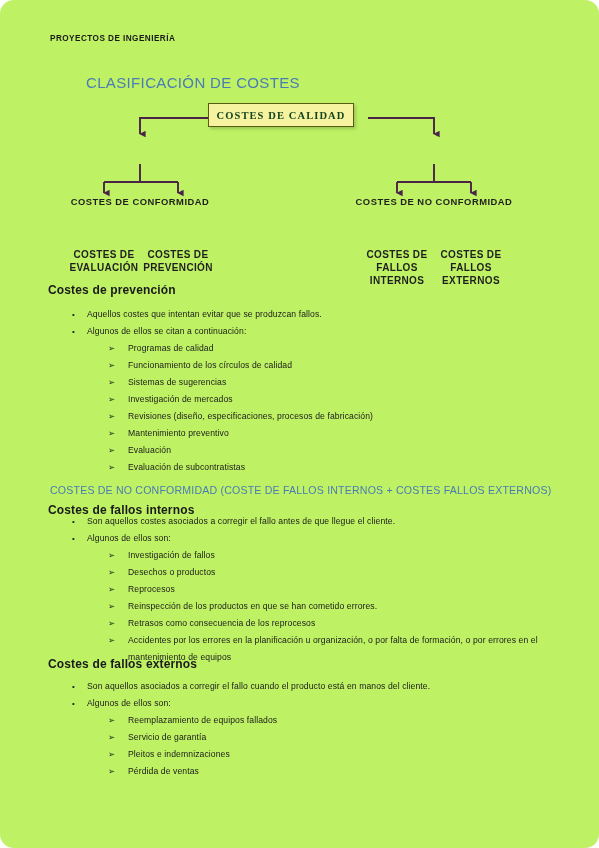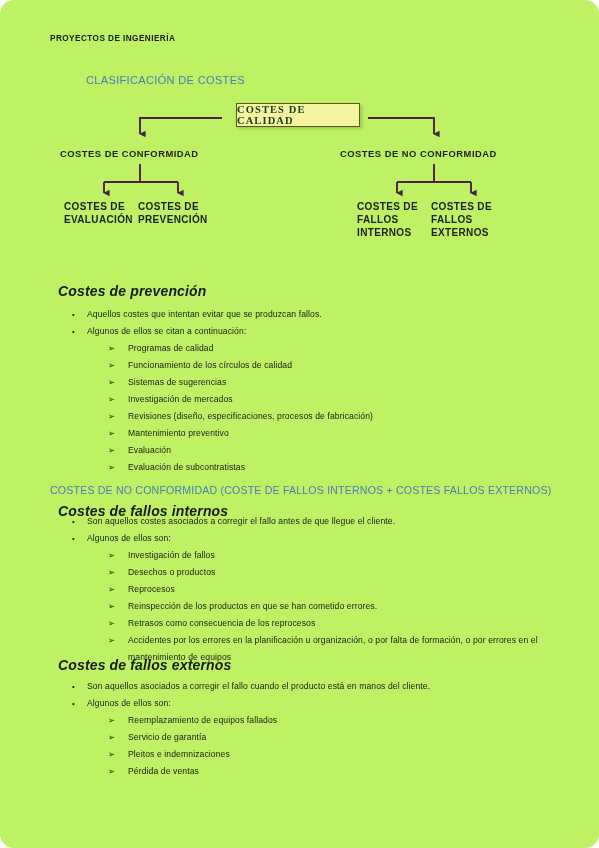--- a/index.html
+++ b/index.html
@@ -36,21 +36,21 @@
     letter-spacing: 0.45px;
     color: #1a1a1a;
     white-space: nowrap;
   }
 
   
   .diagram-title {
     position: absolute;
     left: 86px;
     top: 74px;
-    font-size: 11px;
+    font-size: 15px;
     color: #4b7bb5;
     letter-spacing: 0.35px;
     white-space: nowrap;
   }
 
   
   .diagram {
     position: absolute;
     left: 0;
     top: 96px;
@@ -58,25 +58,26 @@
     height: 150px;
   }
   .diagram svg {
     position: absolute;
     left: 0;
     top: 0;
     display: block;
   }
   .node-label {
     position: absolute;
-    text-align: left;
+    text-align: center;
     font-weight: bold;
     color: #1f1f1f;
     letter-spacing: 0.35px;
     line-height: 1.18;
+    margin-top: 48px;
   }
   .lvl1 {
     font-size: 9.4px;
     letter-spacing: 0.5px;
   }
   .lvl2 {
     font-size: 10px;
     letter-spacing: 0.35px;
     line-height: 1.3;
   }
@@ -100,27 +101,26 @@
   .section-heading {
     position: absolute;
     left: 50px;
     font-size: 10.6px;
     color: #4b7bb5;
     letter-spacing: 0.18px;
     white-space: nowrap;
   }
   .sub-heading {
     position: absolute;
-    left: 58px;
-    font-size: 14px;
+    left: 48px;
+    font-size: 12px;
     font-weight: bold;
     color: #1a1a1a;
     letter-spacing: 0.15px;
     white-space: nowrap;
-    font-style: italic;
   }
 
   .bullet-list {
     position: absolute;
     left: 50px;
     width: 525px;
   }
   .b1 {
     position: relative;
     padding-left: 37px;
@@ -183,21 +183,21 @@
         <path d="M178,86 L178,97" marker-end="url(#ah)"></path>
 
         <path d="M434,68 L434,86"></path>
 
         <path d="M397,86 L471,86"></path>
         <path d="M397,86 L397,97" marker-end="url(#ah)"></path>
         <path d="M471,86 L471,97" marker-end="url(#ah)"></path>
       </g>
     </svg>
 
-    <div class="root-box" style="left:236px; top:7px; width:124px; height:24px;">COSTES DE CALIDAD</div>
+    <div class="root-box" style="left:208px; top:7px; width:146px; height:24px;">COSTES DE CALIDAD</div>
 
     <div class="node-label lvl1" style="left:60px; top:52px; width:160px;">COSTES DE CONFORMIDAD</div>
 
     <div class="node-label lvl1" style="left:340px; top:52px; width:188px;">COSTES DE NO CONFORMIDAD</div>
 
     <div class="node-label lvl2" style="left:64px; top:104px; width:80px;">COSTES DE<br>EVALUACIÓN</div>
 
     <div class="node-label lvl2" style="left:138px; top:104px; width:80px;">COSTES DE<br>PREVENCIÓN</div>
 
     <div class="node-label lvl2" style="left:357px; top:104px; width:80px;">COSTES DE<br>FALLOS<br>INTERNOS</div>

